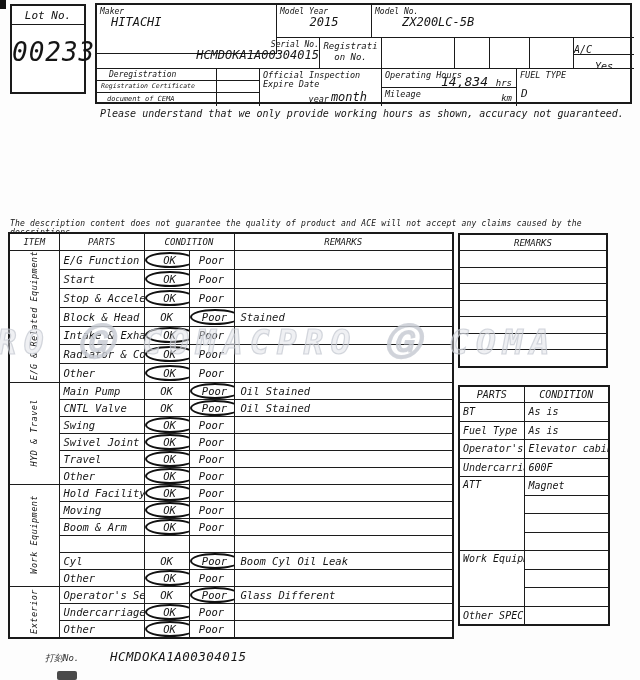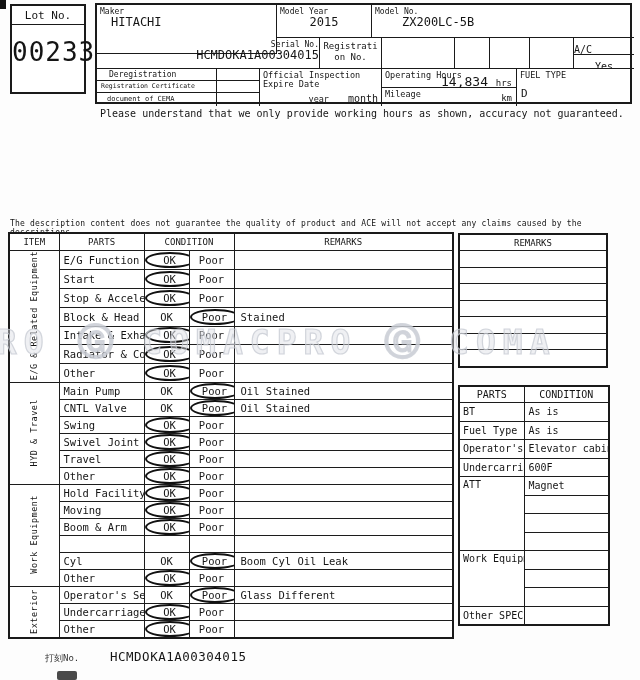--- a/index.html
+++ b/index.html
@@ -1,20 +1,20 @@
 <!DOCTYPE html>
 <html><head>
 <meta charset="utf-8">
 <style>
   html,body{margin:0;padding:0;}
   body{
     width:640px;height:680px;background:#fdfdfd;position:relative;overflow:hidden;
     font-family:"DejaVu Sans Mono","Liberation Mono",monospace;color:#151515;
   }
-  .abs{position:absolute;}
+  .abs{position:absolute;font-style:italic;}
   
   .box{border:2px solid #1a1a1a;box-sizing:border-box;background:#fff;}
   #lot-box{left:10px;top:4px;width:76px;height:90px;}
   #lot-label{display:block;text-align:center;font-size:11px;padding-top:3px;height:15px;
     border-bottom:1px solid #1a1a1a;}
   #lot-value{display:block;text-align:center;font-size:26px;letter-spacing:1px;padding-top:12px;}
   #head-block{left:95px;top:3px;width:537px;height:101px;}
   .cell{position:absolute;border-right:1px solid #1a1a1a;border-bottom:1px solid #1a1a1a;
     box-sizing:border-box;overflow:hidden;}
   .lbl{font-size:8px;display:block;padding:2px 0 0 3px;line-height:9px;}
@@ -119,21 +119,21 @@
     <span style="font-size:7px;padding-left:10px;line-height:12px;display:block;">document of CEMA</span>
   </div>
   <div class="cell" style="left:120px;top:88px;width:43px;height:13px;border-bottom:none;"></div>
 
   <div class="cell" style="left:163px;top:64px;width:122px;height:37px;border-bottom:none;">
     <span style="font-size:8.5px;display:block;padding:2px 0 0 3px;line-height:9px;">
       <span>Official Inspection</span><br>
       <span>Expire Date</span>
     </span>
     <span style="position:absolute;right:52px;bottom:2px;font-size:8.5px;">year</span>
-    <span style="position:absolute;right:3px;bottom:2px;font-size:10px;">month</span>
+    <span style="position:absolute;right:14px;bottom:2px;font-size:12px;">month</span>
   </div>
 
   <div class="cell" style="left:285px;top:64px;width:135px;height:19px;">
     <span class="lbl" style="font-size:8.5px;">Operating Hours</span>
     <span style="position:absolute;right:28px;top:5px;font-size:13px;">14,834</span>
     <span style="position:absolute;right:4px;top:9px;font-size:9px;">hrs</span>
   </div>
   <div class="cell" style="left:285px;top:83px;width:135px;height:18px;border-bottom:none;">
     <span class="lbl" style="font-size:8.5px;">Mileage</span>
     <span style="position:absolute;right:4px;bottom:3px;font-size:9px;">km</span>

